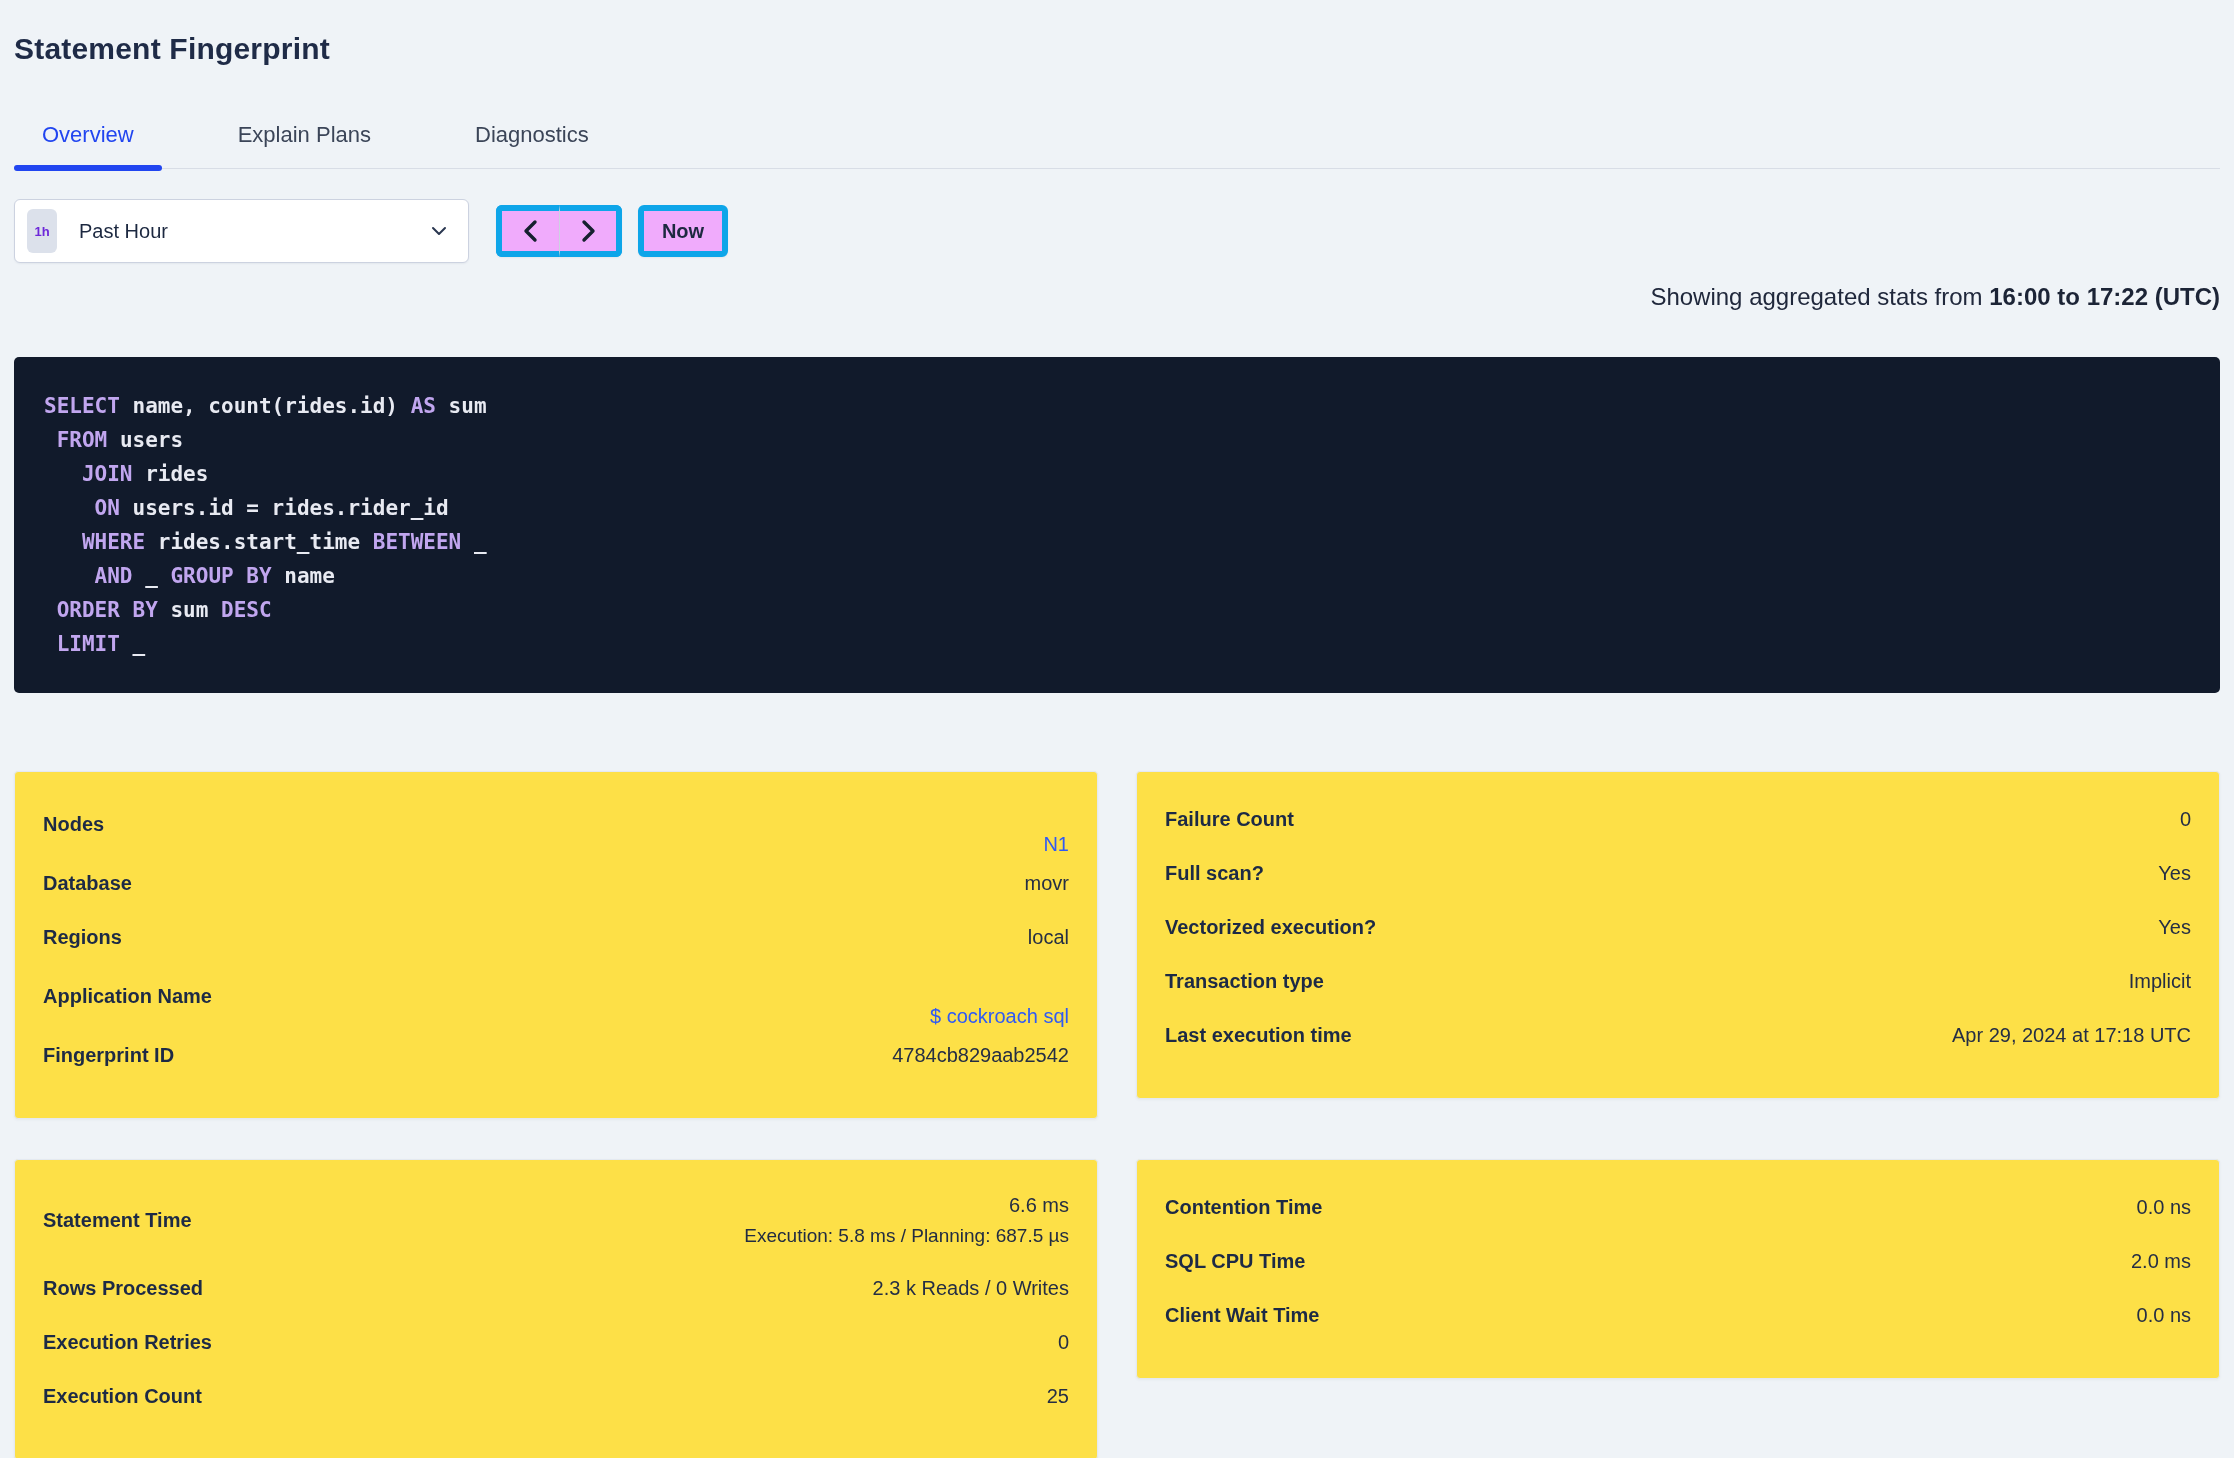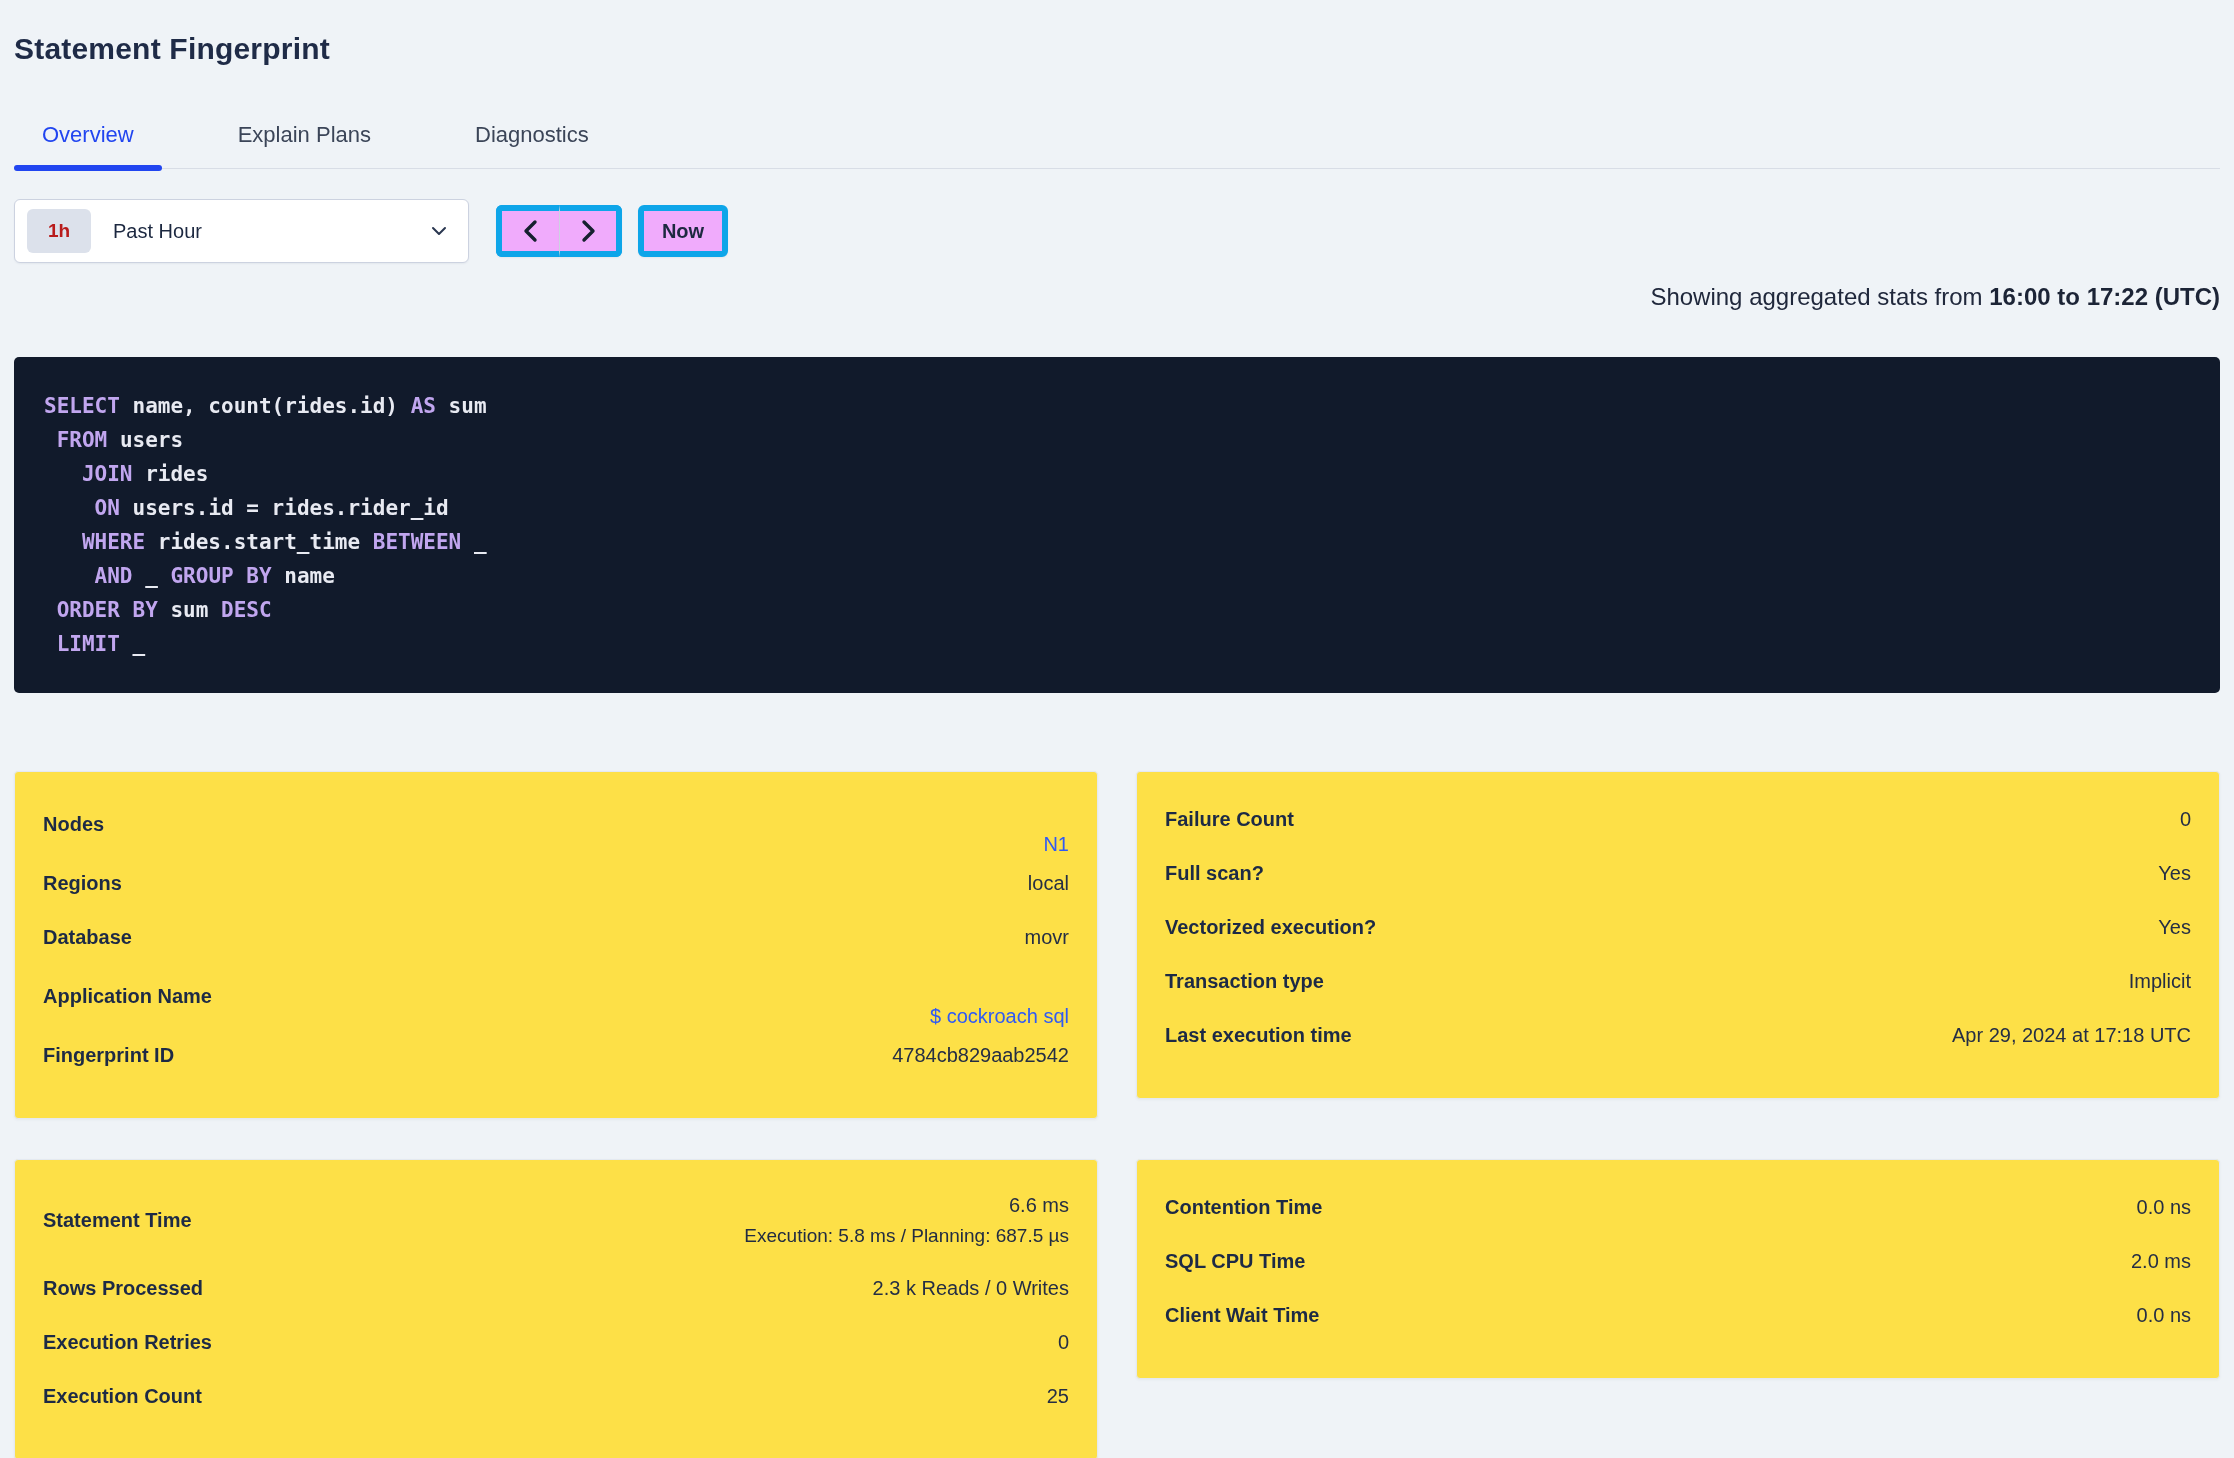--- a/index.html
+++ b/index.html
@@ -51,25 +51,25 @@
     width: 455px; height: 64px;
     background: #fff;
     border: 1px solid #ccd2e0;
     border-radius: 6px;
     display: flex; align-items: center;
     padding: 0 20px 0 12px;
     box-shadow: 0 1px 2px rgba(38,52,83,.06);
     cursor: pointer;
   }
   .range-badge {
-    width: 64px; height: 44px;
+    width: 30px; height: 44px;
     background: #dce1eb;
     border-radius: 6px;
     display: flex; align-items: center; justify-content: center;
-    font-size: 19px; font-weight: 700; color: #b91c1c;
+    font-size: 13px; font-weight: 700; color: #6d28d9;
   }
   .range-label { margin-left: 22px; font-size: 20px; color: #1c2840; flex: 1; }
   .btn {
     height: 52px;
     background: #f0abfc;
     border: 6px solid #0ea5e9;
     display: flex; align-items: center; justify-content: center;
     cursor: pointer;
     box-shadow: 0 1px 2px rgba(38,52,83,.06);
   }
@@ -190,26 +190,26 @@
   </div>
 
   <div class="cards">
 
     <div class="card">
       <div class="row">
         <span class="row-label">Nodes</span>
         <span class="row-value link">N1</span>
       </div>
       <div class="row">
+        <span class="row-label">Database</span>
+        <span class="row-value">movr</span>
+      </div>
+      <div class="row">
         <span class="row-label">Regions</span>
         <span class="row-value">local</span>
-      </div>
-      <div class="row">
-        <span class="row-label">Database</span>
-        <span class="row-value">movr</span>
       </div>
       <div class="row">
         <span class="row-label">Application Name</span>
         <span class="row-value link">$ cockroach sql</span>
       </div>
       <div class="row">
         <span class="row-label">Fingerprint ID</span>
         <span class="row-value">4784cb829aab2542</span>
       </div>
     </div>

